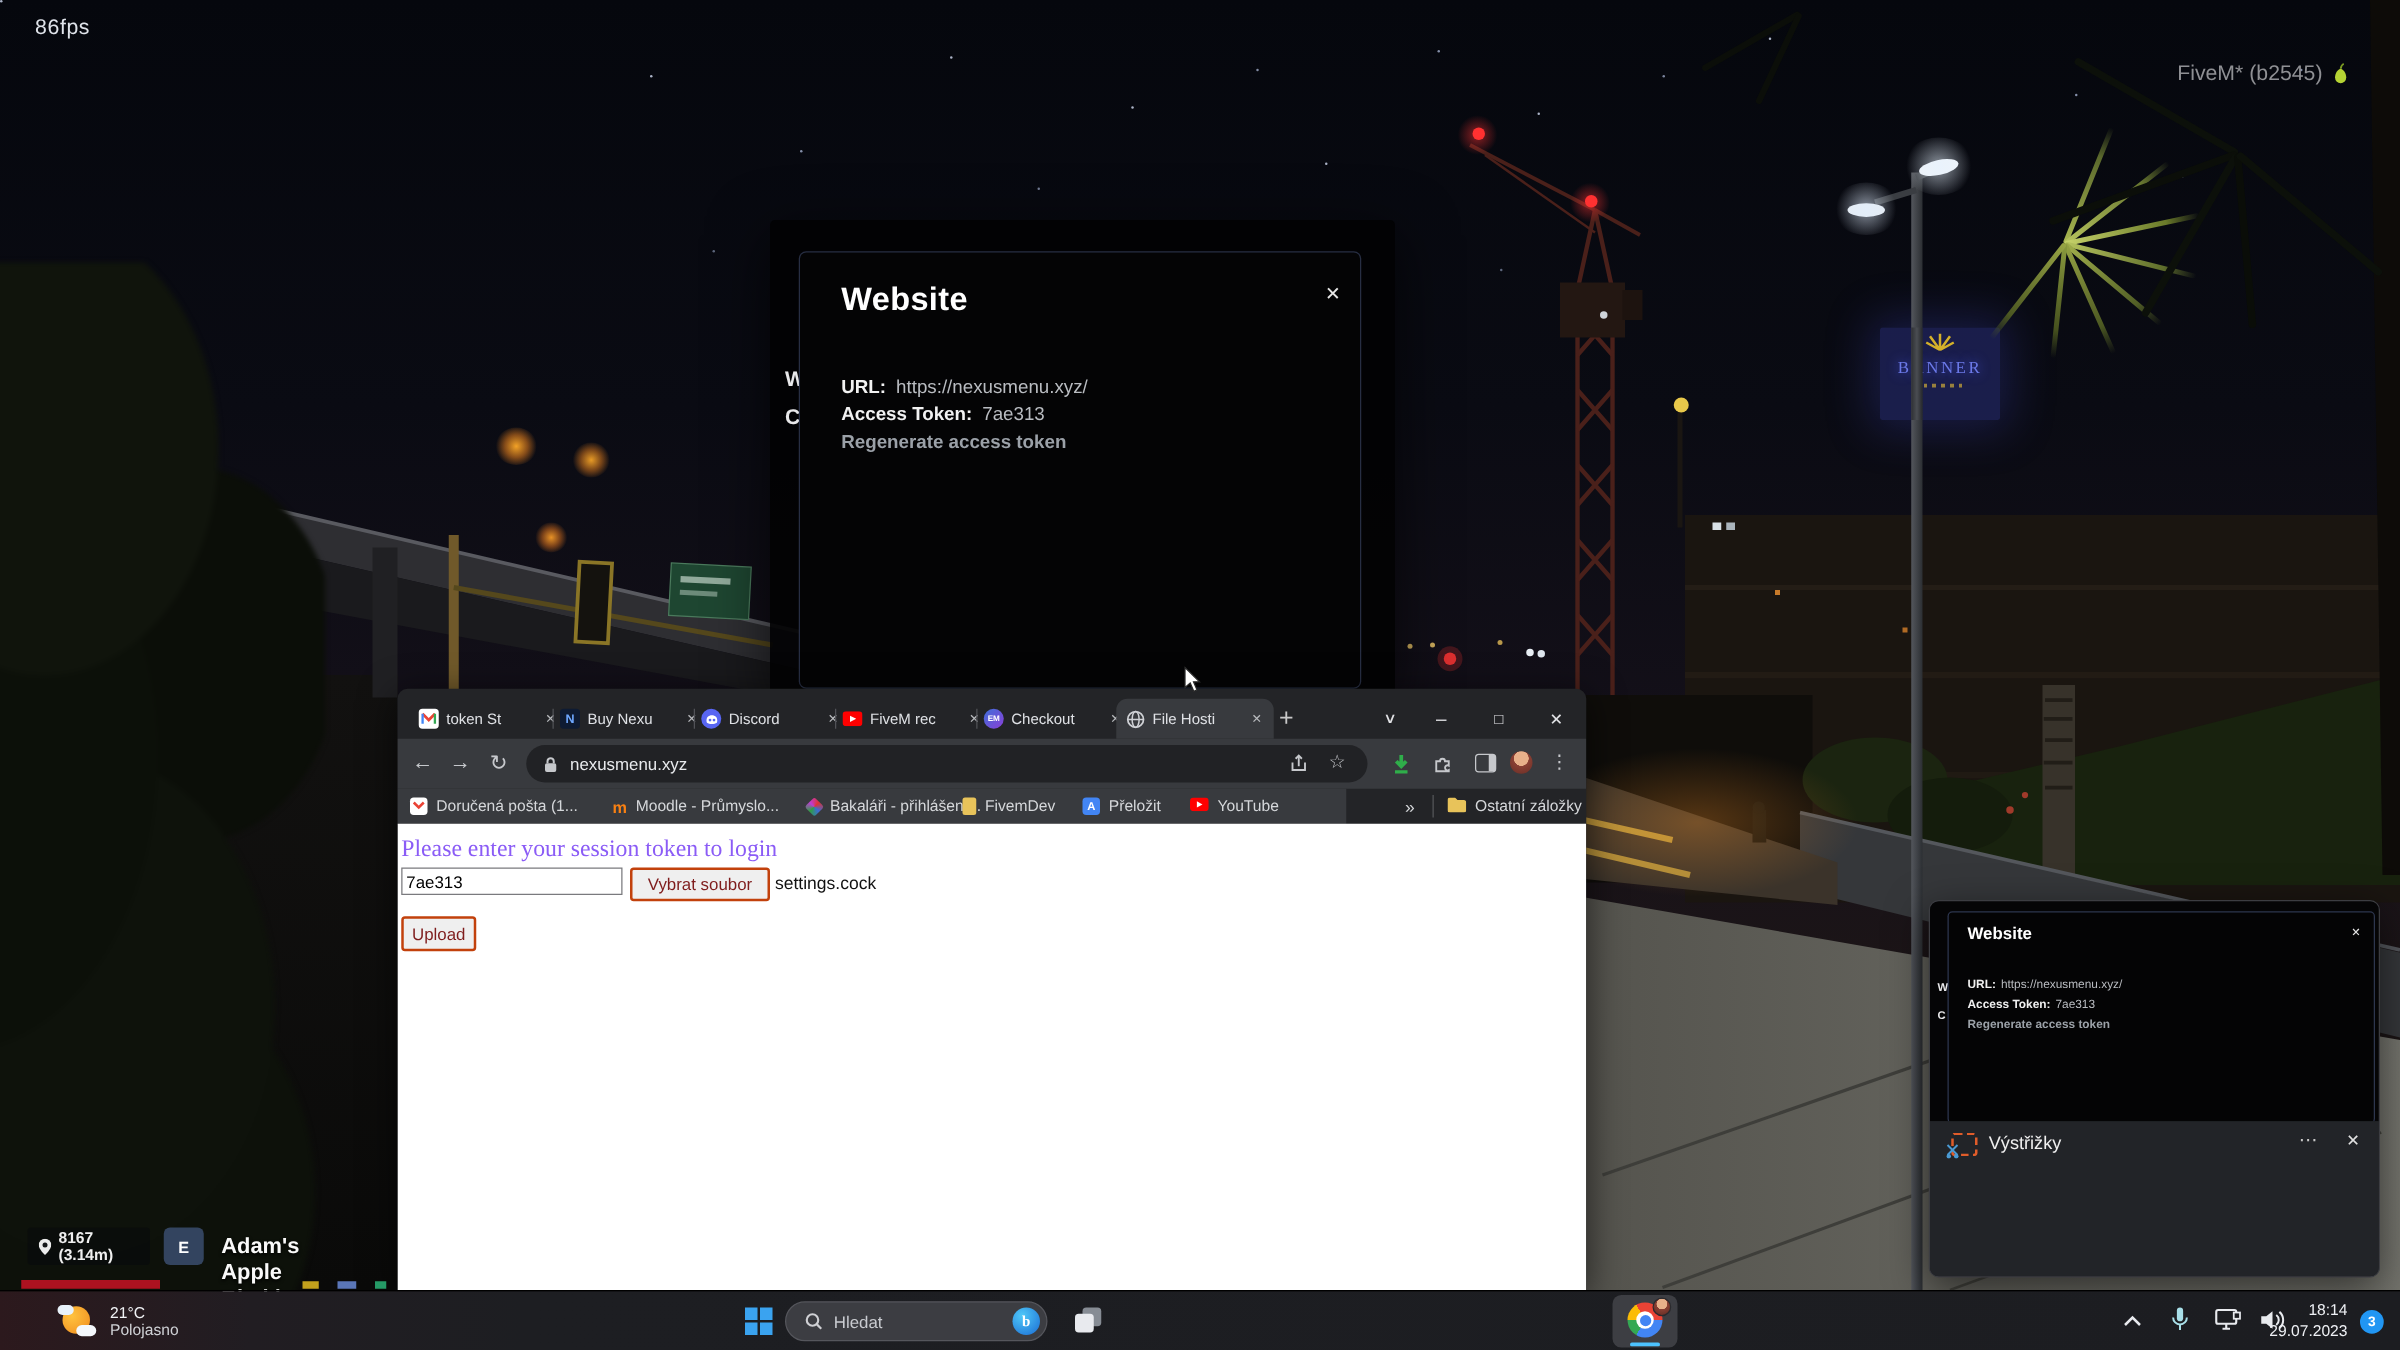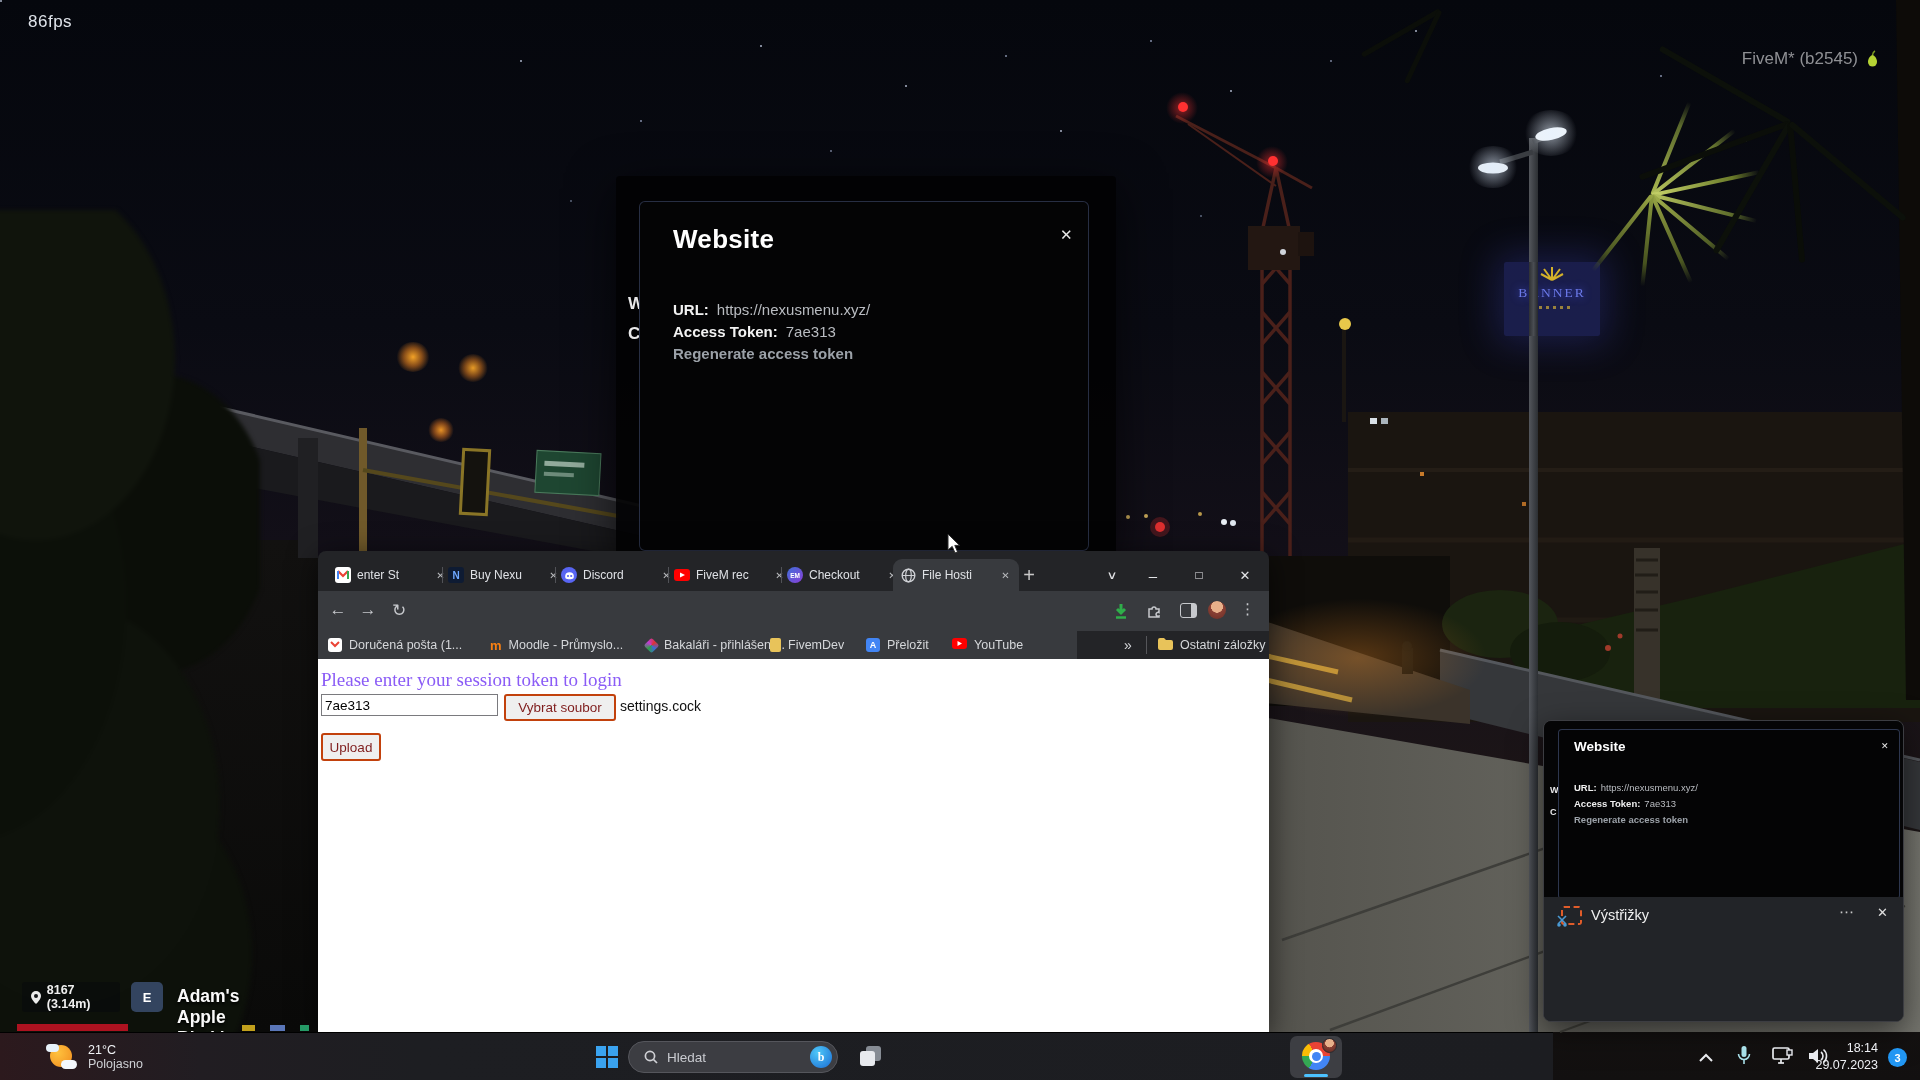--- a/index.html
+++ b/index.html
@@ -247,21 +247,21 @@
   <div class="abs win" style="left:318px;top:551px;width:951px;height:481px;z-index:10">
 
     <div class="tab" style="left:10px">
       <span class="favi" style="background:#fff">
           <svg width="12" height="10">
             <path d="M1,1 L6,6 L11,1" stroke="#ea4335" stroke-width="2.2" fill="none"></path>
             <line x1="1" y1="1" x2="1" y2="9" stroke="#4285f4" stroke-width="2"></line>
             <line x1="11" y1="1" x2="11" y2="9" stroke="#34a853" stroke-width="2"></line>
           </svg>
         </span>
-      <span class="lbl">enter St</span>
+      <span class="lbl">token St</span>
       <span class="x">✕</span>
     </div>
     <div class="tabsep" style="left:124px"></div>
     <div class="tab" style="left:123px">
       <span class="favi" style="background:#0e1b33;color:#6fa8ff;font-size:10px">N</span>
       <span class="lbl">Buy Nexu</span>
       <span class="x">✕</span>
     </div>
     <div class="tabsep" style="left:237px"></div>
     <div class="tab" style="left:236px">
@@ -307,20 +307,33 @@
 
     <div class="ctrl" style="left:778px;transform:scaleY(.75);font-size:15px">∨</div>
     <div class="ctrl" style="left:819px;font-size:15px">–</div>
     <div class="ctrl" style="left:865px">□</div>
     <div class="ctrl" style="left:911px;font-size:13px">✕</div>
 
     <div class="toolbar">
       <div class="navbtn" style="left:9px">←</div>
       <div class="navbtn" style="left:39px">→</div>
       <div class="navbtn" style="left:70px">↻</div>
+      <div class="omni">
+        <svg style="margin:0 10px 0 14px" width="11" height="13">
+            <rect x="1" y="5.5" width="9" height="7" rx="1.5" fill="#c6c8cc"></rect>
+            <path d="M3,5.5 V4 a2.5,2.5 0 0 1 5,0 V5.5" stroke="#c6c8cc" stroke-width="1.6" fill="none"></path>
+          </svg>
+        <span>nexusmenu.xyz</span>
+        <svg class="abs" style="left:610px;top:7px" width="16" height="16">
+            <path d="M3,7 v6 h10 v-6" stroke="#c6c8cc" stroke-width="1.5" fill="none"></path>
+            <line x1="8" y1="10" x2="8" y2="2" stroke="#c6c8cc" stroke-width="1.5"></line>
+            <path d="M5.5,4 L8,1.5 L10.5,4" stroke="#c6c8cc" stroke-width="1.5" fill="none"></path>
+          </svg>
+        <span class="abs" style="left:642px;top:4px;font-size:15px;color:#c6c8cc">☆</span>
+      </div>
       <svg class="abs" style="left:794px;top:11px" width="18" height="18">
           <path d="M9,2 v8 M5,7 l4,4 l4,-4" stroke="#2fae4a" stroke-width="3" fill="none"></path>
           <line x1="4" y1="15.5" x2="14" y2="15.5" stroke="#2fae4a" stroke-width="2.6"></line>
         </svg>
       <svg class="abs" style="left:828px;top:11px" width="17" height="17">
           <path d="M3,7 h3 a2,2 0 1 1 4,0 h3 v3.5 a2,2 0 1 0 0,3.5 V15 h-10 Z" fill="none" stroke="#c6c8cc" stroke-width="1.5"></path>
         </svg>
       <div class="abs" style="left:862px;top:12px;width:15px;height:13px;border:1.6px solid #c6c8cc;border-radius:3px">
           <div style="position:absolute;right:0;top:0;width:5px;height:13px;background:#c6c8cc"></div>
         </div>
@@ -415,21 +428,21 @@
       <span style="font-size:12.5px;font-weight:700;color:#f0f0f0">8167 (3.14m)</span>
     </div>
     <div class="abs" style="left:131px;top:982px;width:32px;height:30px;background:#33445f;border-radius:5px;display:flex;align-items:center;justify-content:center;font-size:13px;font-weight:700;color:#fff">E</div>
     <div class="abs" style="left:177px;top:986px;font-size:17.5px;font-weight:700;color:#fafafa;text-shadow:0 2px 3px rgba(0,0,0,.95)">Adam's Apple Blvd |</div>
     <div class="abs" style="left:17px;top:1024px;width:111px;height:7px;background:#ad1220"></div>
     <div class="abs" style="left:242px;top:1025px;width:13px;height:6px;background:#c2a01c"></div>
     <div class="abs" style="left:270px;top:1025px;width:15px;height:6px;background:#5a76b8"></div>
     <div class="abs" style="left:300px;top:1025px;width:9px;height:6px;background:#259a66"></div>
   </div>
 
-  <div class="abs taskbar" style="left:0;top:1032px;width:1553px;height:48px;z-index:20">
+  <div class="abs taskbar" style="left:0;top:1032px;width:1920px;height:48px;z-index:20">
 
     <div class="abs" style="left:48px;top:6px;width:170px;height:36px;display:flex;align-items:center;gap:10px">
       <div style="position:relative;width:30px;height:30px">
         <div style="position:absolute;left:2px;top:3px;width:22px;height:22px;border-radius:50%;background:radial-gradient(circle at 35% 35%,#ffc23e,#f08c1e)"></div>
         <div style="position:absolute;left:-2px;top:2px;width:13px;height:8px;border-radius:6px;background:#e8f2fa"></div>
         <div style="position:absolute;left:13px;top:18px;width:16px;height:9px;border-radius:6px;background:#f4f8fc"></div>
       </div>
       <div>
         <div style="font-size:12.5px;color:#f0f2f5">21°C</div>
         <div style="font-size:12.5px;color:#cfd1d5">Polojasno</div>

